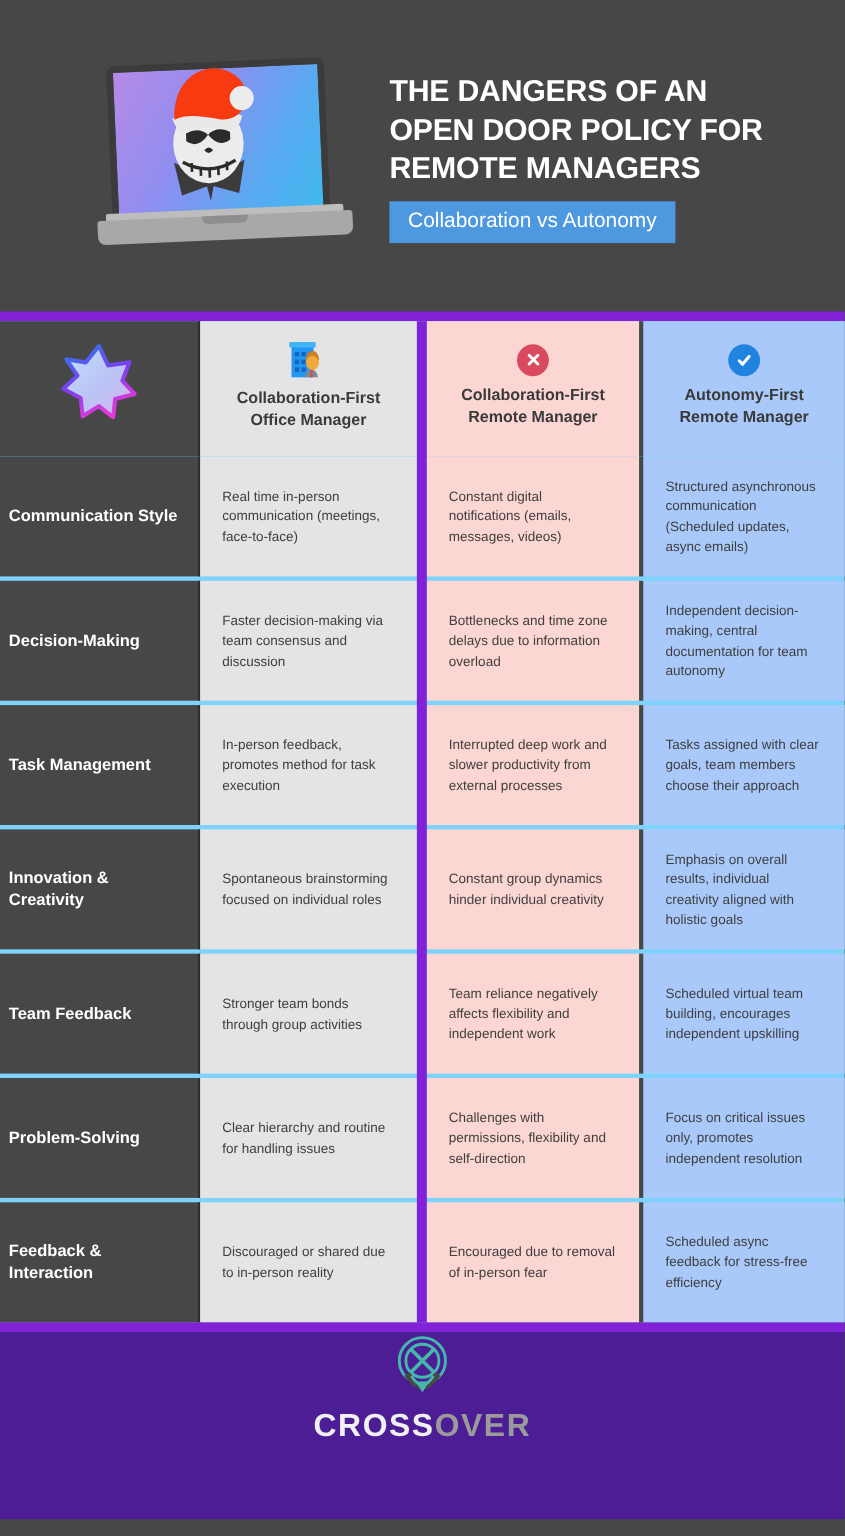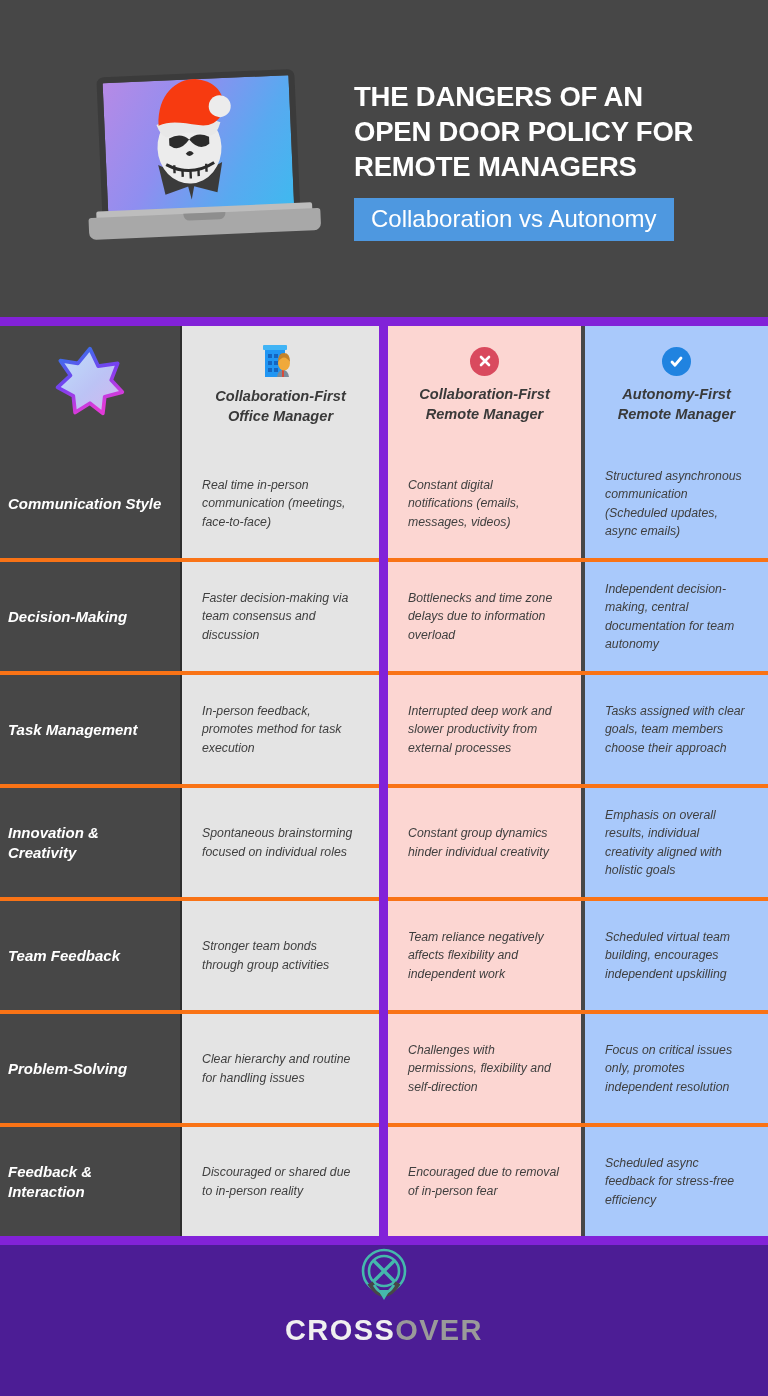--- a/index.html
+++ b/index.html
@@ -14,21 +14,21 @@
   .page {
     position: relative;
     width: 768px;
     height: 1396px;
     background: #474747;
   }
 
   
   .header {
     position: relative;
-    height: 317px;
+    height: 283px;
     background: #474747;
     display: flex;
     align-items: center;
     padding-left: 86px;
   }
 
   .laptop-wrap {
     width: 232px;
     height: 180px;
     position: relative;
@@ -91,37 +91,36 @@
     font-weight: bold;
     line-height: 1.27;
     letter-spacing: -0.2px;
     text-transform: uppercase;
   }
   .subtitle-badge {
     display: inline-block;
     margin-top: 13px;
     background: #4e98e0;
     color: #ffffff;
-    font-size: 24px;
+    font-size: 19px;
     padding: 7px 17px 9px 17px;
     line-height: 1.15;
     white-space: nowrap;
   }
 
   
   .purple-bar {
     height: 9px;
     background: #8222d8;
     width: 100%;
   }
 
   .table {
     position: relative;
-    background: #f97316;
-    font-style: italic;
+    background: #7dd3fc;
   }
 
   
   .vdivider {
     position: absolute;
     left: 379px;
     top: 0;
     width: 9px;
     bottom: 0;
     background: #8222d8;

